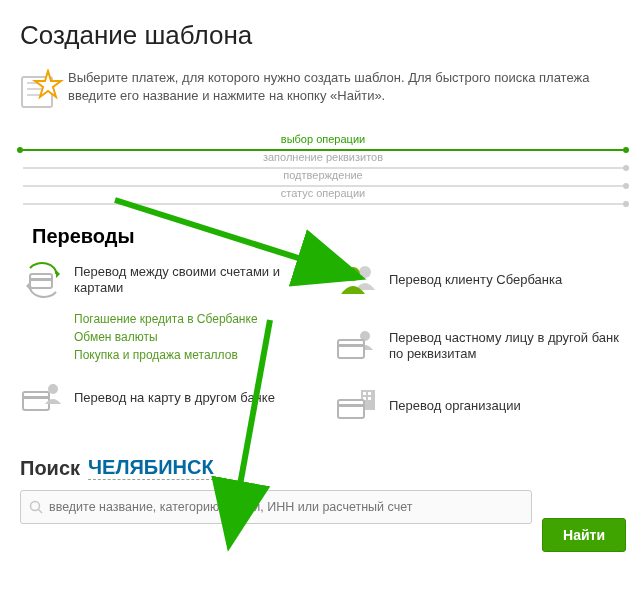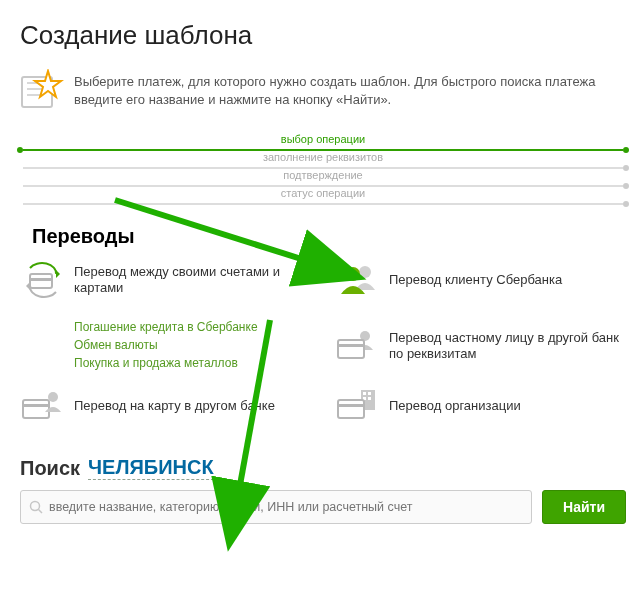--- a/index.html
+++ b/index.html
@@ -11,22 +11,22 @@
     color: #333;
   }
   .page-title {
     font-size: 26px;
     font-weight: normal;
     color: #222;
     margin-bottom: 18px;
   }
   .info-box {
     display: flex;
-    align-items: center;
-    gap: 10px;
+    align-items: flex-start;
+    gap: 4px;
     margin-bottom: 20px;
   }
   .info-box .star-icon { flex-shrink: 0; }
   .info-text {
     font-size: 13px;
     line-height: 1.35;
     color: #555;
   }
   
   .stepper {
@@ -85,21 +85,21 @@
   .transfer-label {
     font-size: 13px;
     color: #333;
     line-height: 1.25;
   }
   .sub-links {
     margin-left: 54px;
     display: flex;
     flex-direction: column;
     gap: 4px;
-    margin-top: 10px;
+    margin-top: 2px;
   }
   .sub-link {
     font-size: 12px;
     color: #569b23;
     cursor: pointer;
   }
 
   
   .search-title-row {
     margin-top: 28px;
@@ -142,20 +142,21 @@
   .find-btn {
     background: #3fa400;
     border: 1px solid #368c00;
     color: #fff;
     font-size: 14px;
     font-weight: bold;
     padding: 0 20px;
     height: 34px;
     border-radius: 3px;
     cursor: pointer;
+    margin-top: 28px;
   }
 
   
   .arrows {
     position: absolute;
     left: 0; top: 0;
     pointer-events: none;
   }
 </style>
 </head>

